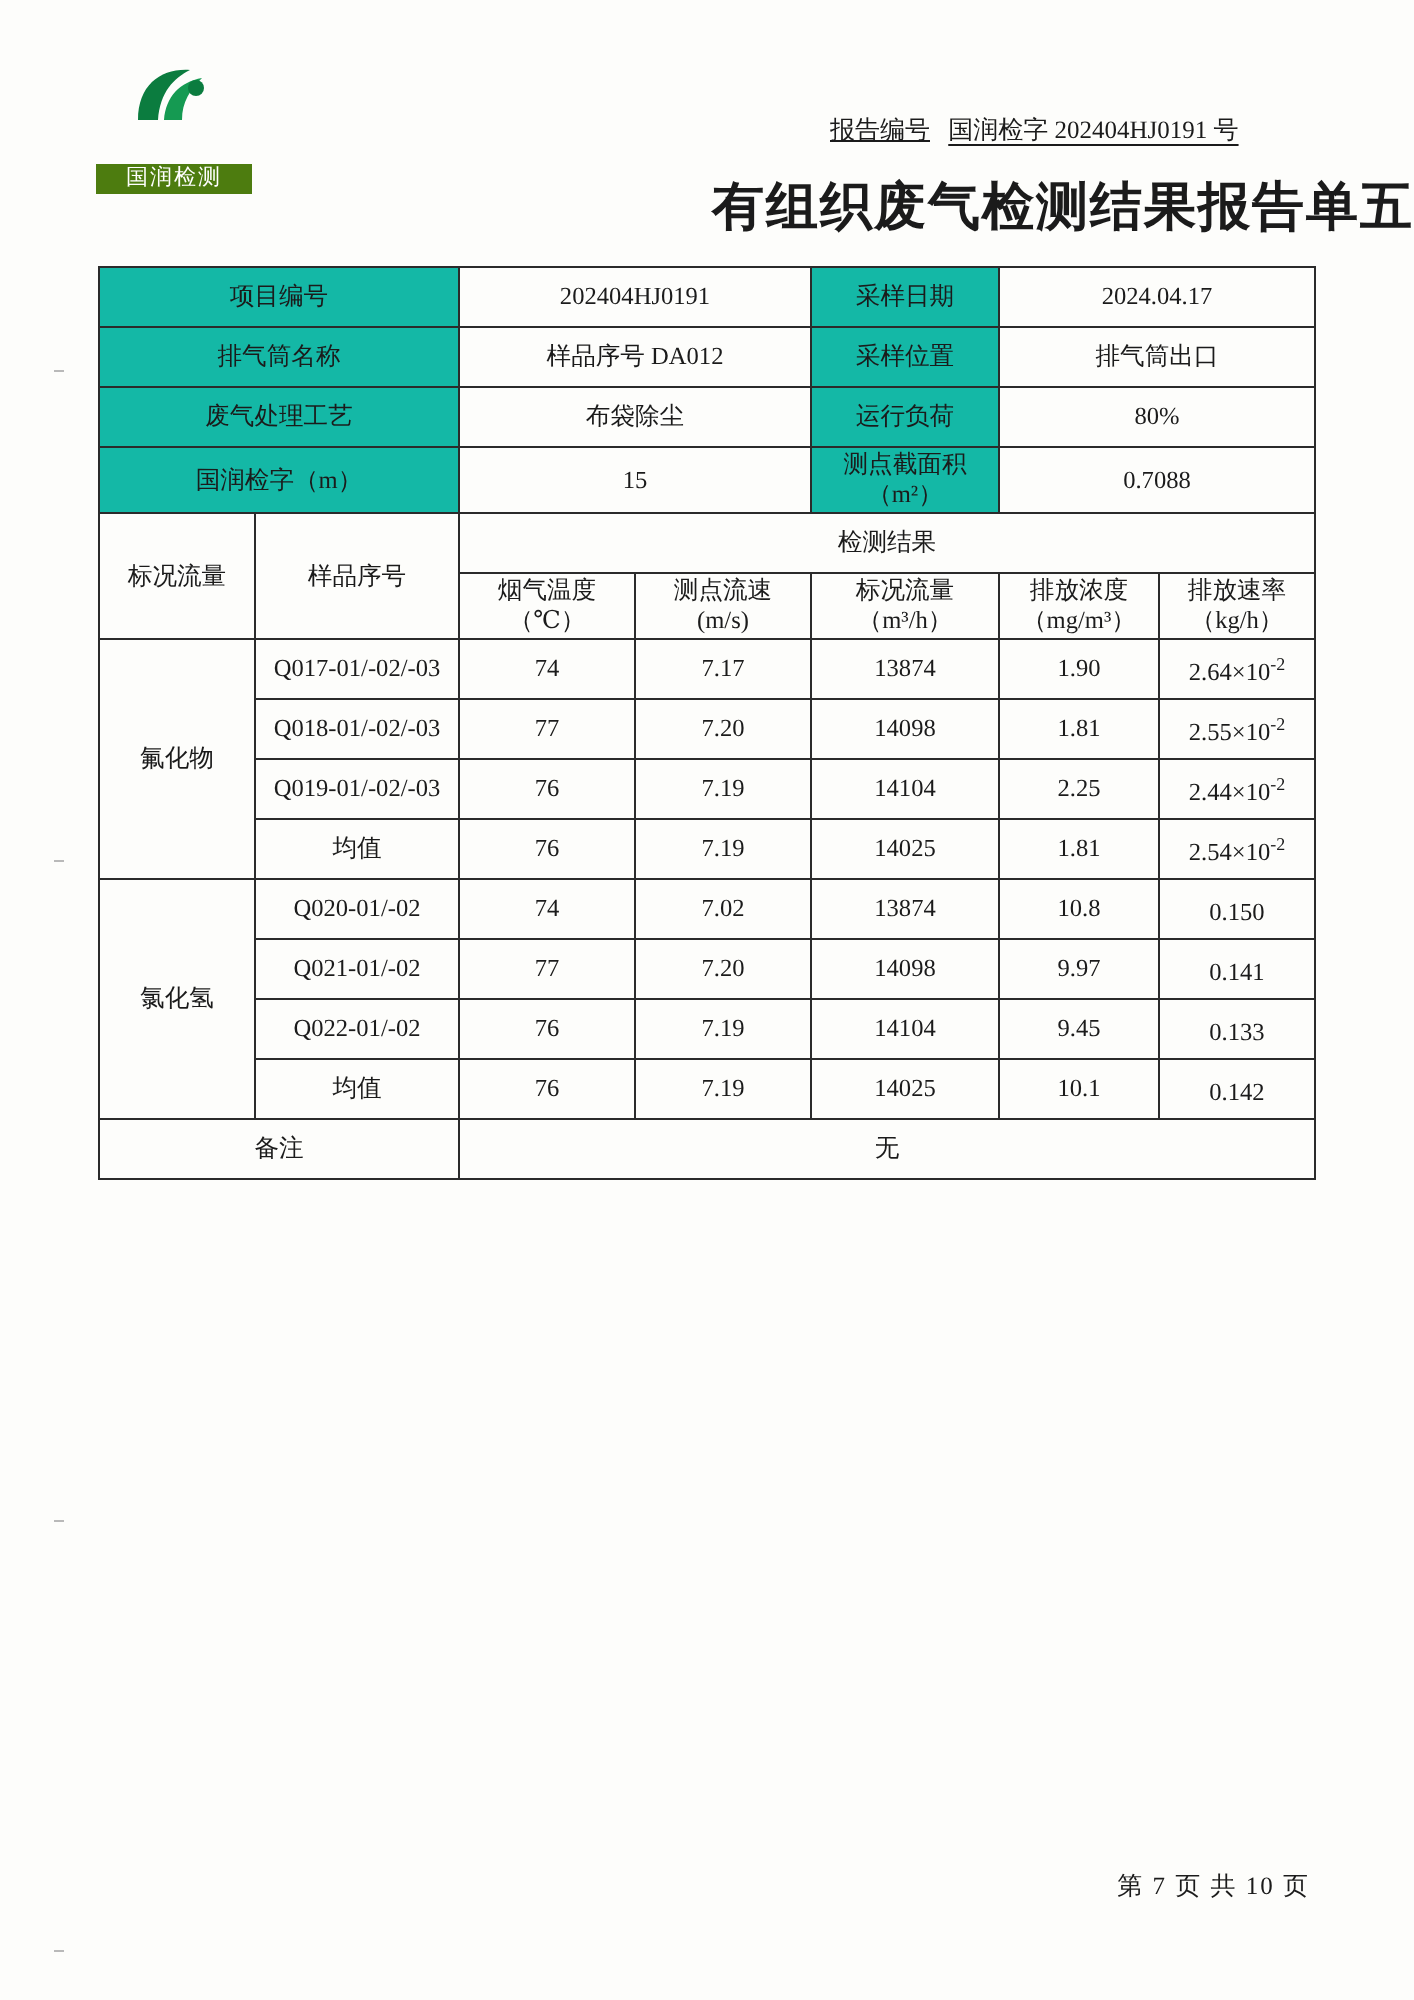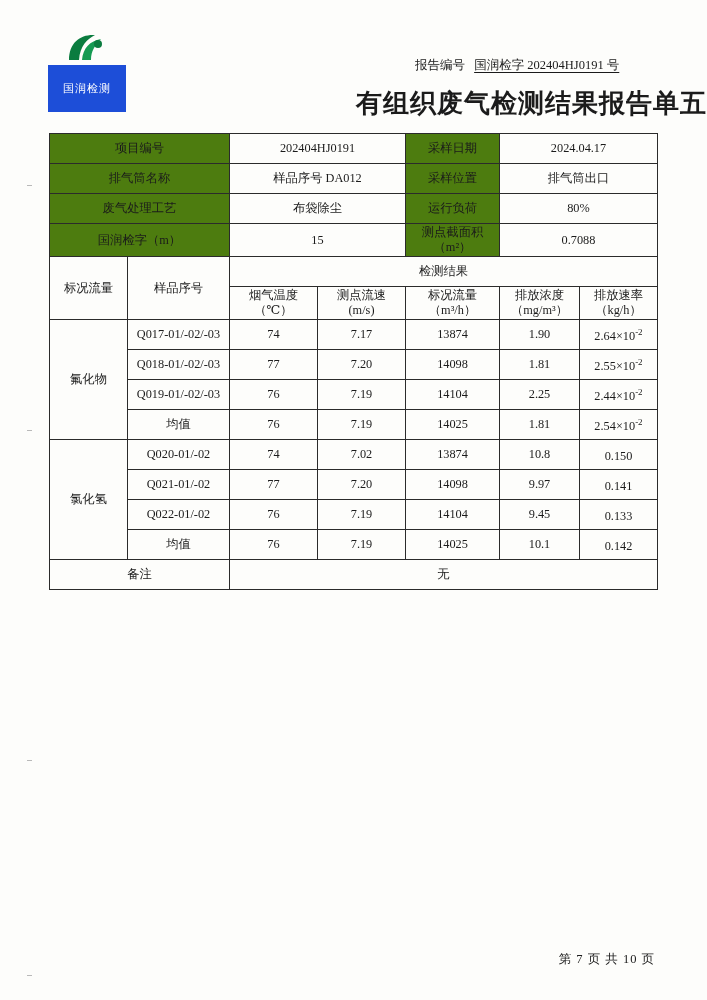--- a/index.html
+++ b/index.html
@@ -35,39 +35,40 @@
     width: 78px;
     height: 48px;
   }
   .logo-mark {
     width: 44px;
     height: 32px;
     margin: 0 auto;
     position: relative;
   }
   .logo-text {
-    margin-top: 1px;
-    background: #1d4ed8;
+    margin-top: 18px;
+    background: #4d7c0f;
     color: #ffffff;
     font-family: "Liberation Sans", sans-serif;
     font-size: 11px;
     letter-spacing: 1px;
     text-align: center;
-    padding: 17px 2px;
+    padding: 1px 2px;
     line-height: 13px;
   }
   .report-no {
     position: absolute;
     left: 415px;
     top: 57px;
     font-size: 12.5px;
     white-space: nowrap;
   }
   .report-no .label {
     margin-right: 6px;
+    text-decoration: underline;
   }
   .report-no .value {
     text-decoration: underline;
     text-underline-offset: 3px;
   }
 
   
   .doc-title {
     text-align: right;
     font-size: 26px;
@@ -88,42 +89,42 @@
     border: 1px solid #2b2b2b;
     font-size: 12.3px;
     font-weight: normal;
     text-align: center;
     vertical-align: middle;
     height: 27px;
     padding: 1px 2px;
     line-height: 15px;
   }
   td.shade {
-    background: #4d7c0f;
+    background: #14b8a6;
   }
   td.twoline {
     line-height: 14px;
     height: 40px;
   }
   .sci sup {
     font-size: 9px;
   }
 
   .below-note {
     text-align: center;
     font-size: 12.5px;
     margin-top: 10px;
   }
 
   
   .footer {
     position: absolute;
     left: 0;
     right: 0;
-    bottom: 32px;
+    bottom: 48px;
     text-align: right;
     padding-right: 52px;
     font-size: 12.5px;
     letter-spacing: 1px;
   }
 
   
   .edge-mark {
     position: absolute;
     left: 27px;

